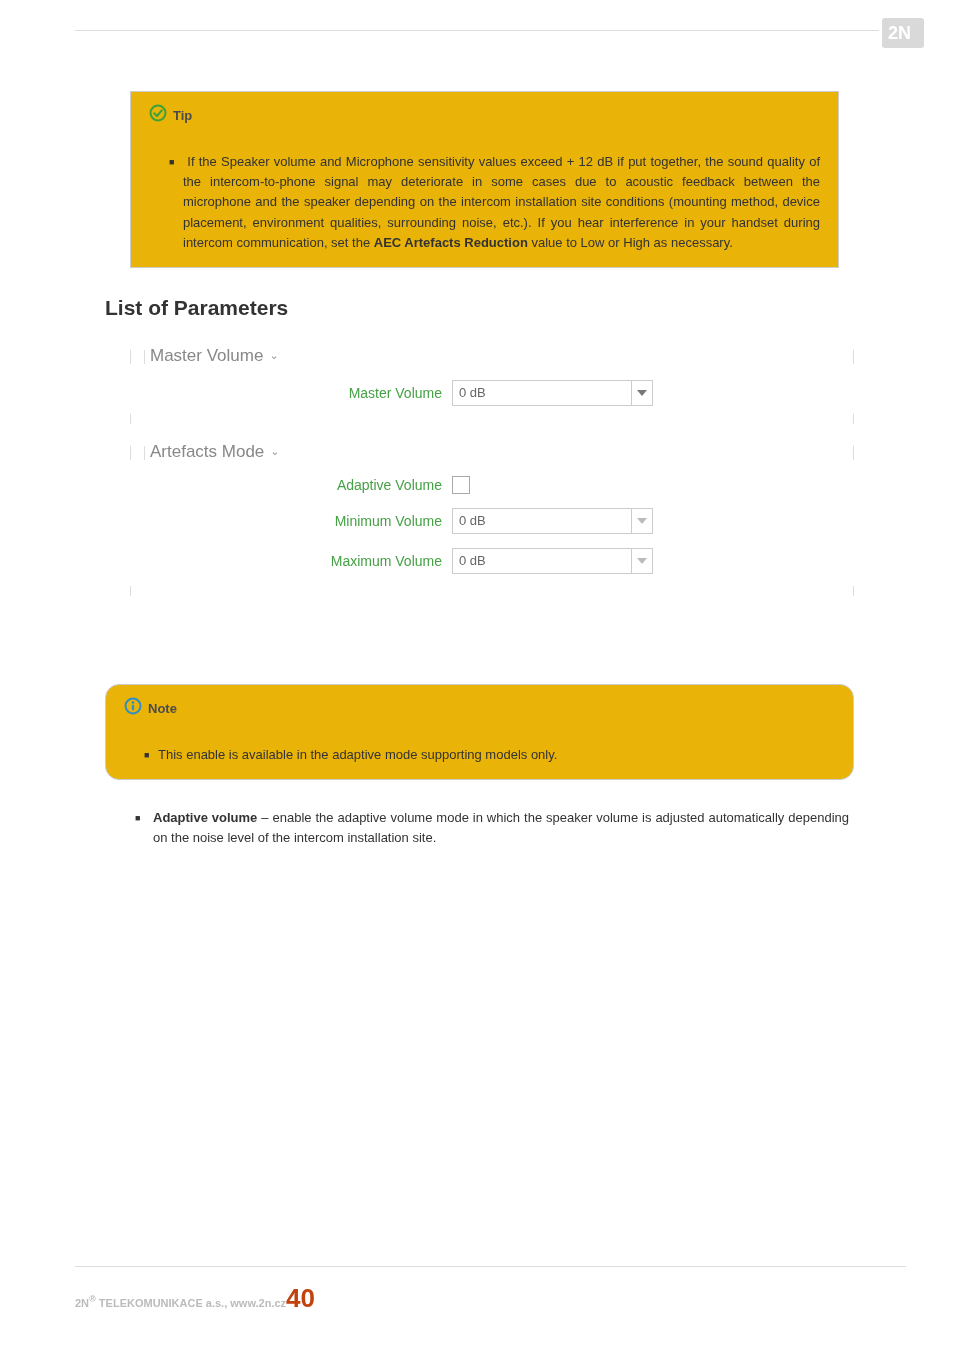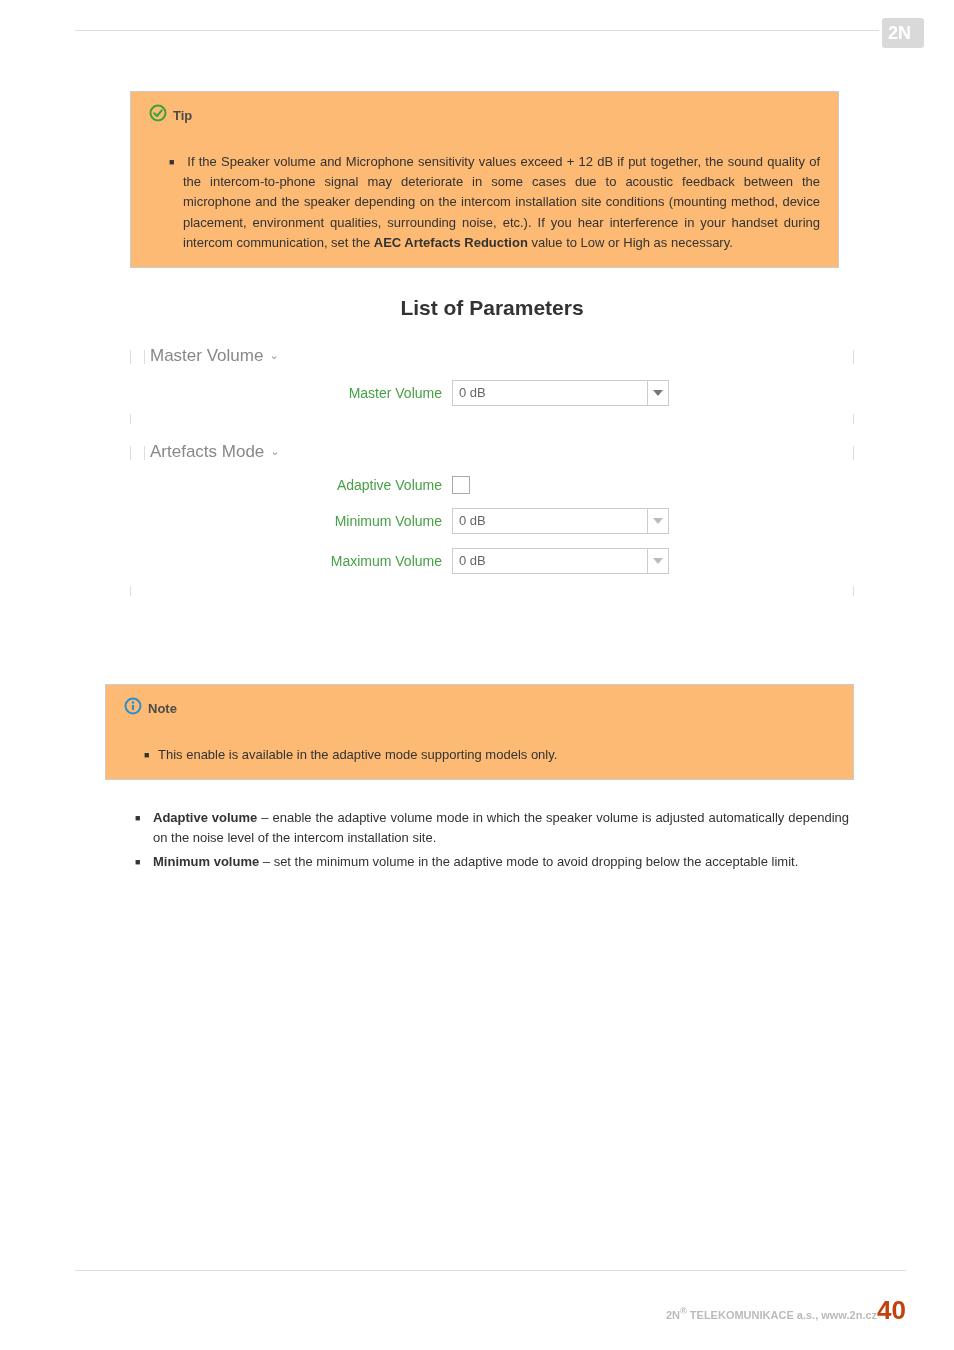--- a/index.html
+++ b/index.html
@@ -21,21 +21,21 @@
   }
   .logo-corner {
     position: absolute;
     top: 18px;
     right: 30px;
     width: 42px;
     height: 30px;
   }
   .callout {
     border: 1px solid #ccc;
-    background: #fdba74;
+    background: #eab308;
     padding: 12px 18px 14px 18px;
     margin: 60px 40px 28px 55px;
     font-size: 13px;
     line-height: 1.55;
   }
   .callout-header {
     display: flex;
     align-items: center;
     gap: 6px;
     margin-bottom: 4px;
@@ -48,27 +48,26 @@
   .callout ul li::before {
     content: "■";
     font-size: 9px;
     display: inline-block;
     width: 14px;
     margin-left: -14px;
     vertical-align: 1px;
     color: #333;
   }
   .callout-tip { }
-  .callout-note { margin-left: 30px; margin-right: 25px; }
+  .callout-note { margin-left: 30px; margin-right: 25px; border-radius: 14px; }
   .section-heading {
     font-size: 21px;
     font-weight: bold;
     color: #333;
     margin: 20px 0 18px 30px;
-    text-align: center;
   }
   .fieldset-box {
     margin: 0 25px 10px 55px;
     padding: 8px 14px 18px 14px;
     position: relative;
   }
   .fieldset-box::before,
   .fieldset-box::after {
     content: "";
     position: absolute;
@@ -128,21 +127,21 @@
     width: 308px;
     text-align: right;
     font-size: 14px;
     color: #46a146;
     padding-right: 10px;
   }
   .form-input {
     border: 1px solid #ccc;
     background: #fff;
     height: 26px;
-    width: 196px;
+    width: 180px;
     padding: 0 6px;
     font-size: 13px;
     color: #666;
     display: flex;
     align-items: center;
     position: relative;
   }
   .select-wrap {
     position: relative;
     display: inline-block;
@@ -181,27 +180,27 @@
   .body-text ul li::before {
     content: "■";
     position: absolute;
     left: 0;
     top: 0;
     font-size: 9px;
     line-height: 20px;
   }
   .footer {
     position: absolute;
-    bottom: 24px;
+    bottom: 36px;
     left: 75px;
     right: 48px;
     border-top: 1px solid #ddd;
-    padding-top: 24px;
+    padding-top: 16px;
     display: flex;
-    justify-content: flex-end;
+    justify-content: flex-start;
     align-items: baseline;
   }
   .footer-left {
     font-size: 11px;
     color: #bbb;
     font-weight: bold;
   }
   .footer-right {
     font-size: 26px;
     color: #c2410c;
@@ -325,23 +324,20 @@
     <ul>
       <li>This enable is available in the adaptive mode supporting models only.</li>
     </ul>
   </div>
 
   <div class="body-text" style="margin-top:20px;">
     <ul>
       <li>
         <b>Adaptive volume</b><span> – enable the adaptive volume mode in which the speaker volume is adjusted automatically depending on the noise level of the intercom installation site.</span>
       </li>
-      <li>
-        <b>Minimum volume</b><span> – set the minimum volume in the adaptive mode to avoid dropping below the acceptable limit.</span>
-      </li>
     </ul>
   </div>
 
 </div>
 
 <div class="footer">
   <div class="footer-left">
     <span>2N</span><sup>®</sup><span> TELEKOMUNIKACE a.s., www.2n.cz</span>
   </div>
   <div class="footer-right">40</div>

